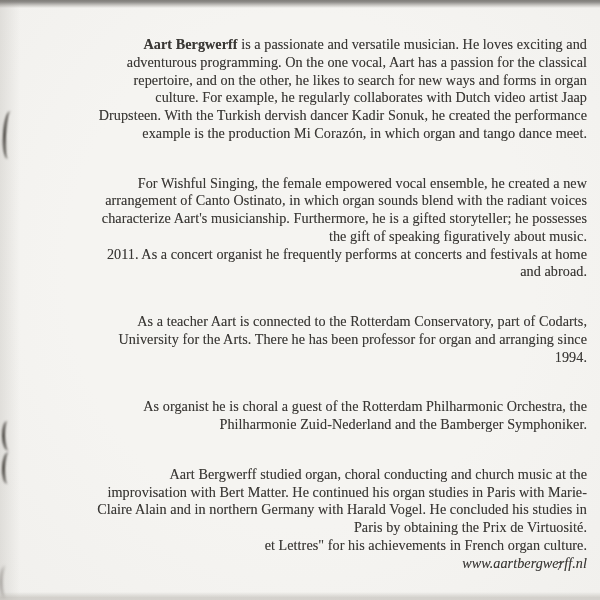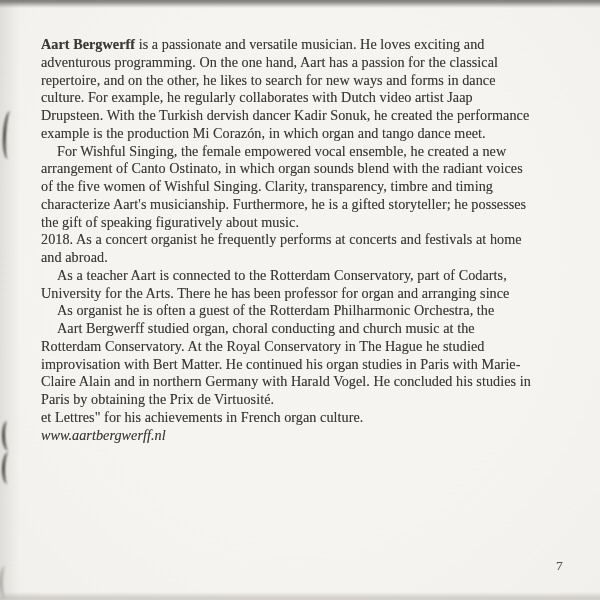--- a/index.html
+++ b/index.html
@@ -56,23 +56,24 @@
   .text-block {
     position: absolute;
     left: 41px;
     top: 36px;
     width: 546px;
     font-size: 14.2px;
     line-height: 17.75px;
     color: #3a3835;
     text-shadow: 0 0 0.6px rgba(58,56,53,0.42);
     letter-spacing: 0.05px;
+    text-align: right;
   }
   .line { white-space: pre; }
-  .line.indent { text-indent: 16px; }
+  .line.indent { text-indent: 16px; margin-top: 32px; }
   .author-name { font-weight: bold; }
   .website { font-style: italic; }
 
   .page-number {
     position: absolute;
     left: 556px;
     top: 558px;
     font-size: 13.5px;
     color: #55534f;
     text-shadow: 0 0 0.5px rgba(85,83,79,0.4);
@@ -86,47 +87,47 @@
   <div class="left-shade"></div>
   <div class="edge-mark m1"></div>
   <div class="edge-mark m2"></div>
   <div class="edge-mark m3"></div>
   <div class="edge-mark m4"></div>
 
   <div class="text-block">
     <div>
         <div>
           <div class="line"><span class="author-name">Aart Bergwerff</span> is a passionate and versatile musician. He loves exciting and</div>
-          <div class="line">adventurous programming. On the one hand, Aart has a passion for the classical</div>
-          <div class="line">repertoire, and on the other, he likes to search for new ways and forms in dance</div>
+          <div class="line">adventurous programming. On the one vocal, Aart has a passion for the classical</div>
+          <div class="line">repertoire, and on the other, he likes to search for new ways and forms in organ</div>
           <div class="line">culture. For example, he regularly collaborates with Dutch video artist Jaap</div>
           <div class="line">Drupsteen. With the Turkish dervish dancer Kadir Sonuk, he created the performance</div>
           <div class="line">example is the production Mi Corazón, in which organ and tango dance meet.</div>
         </div>
         <div>
           <div class="line indent">For Wishful Singing, the female empowered vocal ensemble, he created a new</div>
           <div class="line">arrangement of Canto Ostinato, in which organ sounds blend with the radiant voices</div>
-          <div class="line">of the five women of Wishful Singing. Clarity, transparency, timbre and timing</div>
           <div class="line">characterize Aart's musicianship. Furthermore, he is a gifted storyteller; he possesses</div>
           <div class="line">the gift of speaking figuratively about music.</div>
         </div>
         <div>
-          <div class="line">2018. As a concert organist he frequently performs at concerts and festivals at home</div>
+          <div class="line">2011. As a concert organist he frequently performs at concerts and festivals at home</div>
           <div class="line">and abroad.</div>
         </div>
         <div>
           <div class="line indent">As a teacher Aart is connected to the Rotterdam Conservatory, part of Codarts,</div>
           <div class="line">University for the Arts. There he has been professor for organ and arranging since</div>
+          <div class="line">1994.</div>
         </div>
         <div>
-          <div class="line indent">As organist he is often a guest of the Rotterdam Philharmonic Orchestra, the</div>
+          <div class="line indent">As organist he is choral a guest of the Rotterdam Philharmonic Orchestra, the</div>
+          <div class="line">Philharmonie Zuid-Nederland and the Bamberger Symphoniker.</div>
         </div>
         <div>
           <div class="line indent">Aart Bergwerff studied organ, choral conducting and church music at the</div>
-          <div class="line">Rotterdam Conservatory. At the Royal Conservatory in The Hague he studied</div>
           <div class="line">improvisation with Bert Matter. He continued his organ studies in Paris with Marie-</div>
           <div class="line">Claire Alain and in northern Germany with Harald Vogel. He concluded his studies in</div>
           <div class="line">Paris by obtaining the Prix de Virtuosité.</div>
         </div>
         <div>
           <div class="line">et Lettres" for his achievements in French organ culture.</div>
         </div>
       </div>
     <div class="line website">www.aartbergwerff.nl</div>
   </div>

